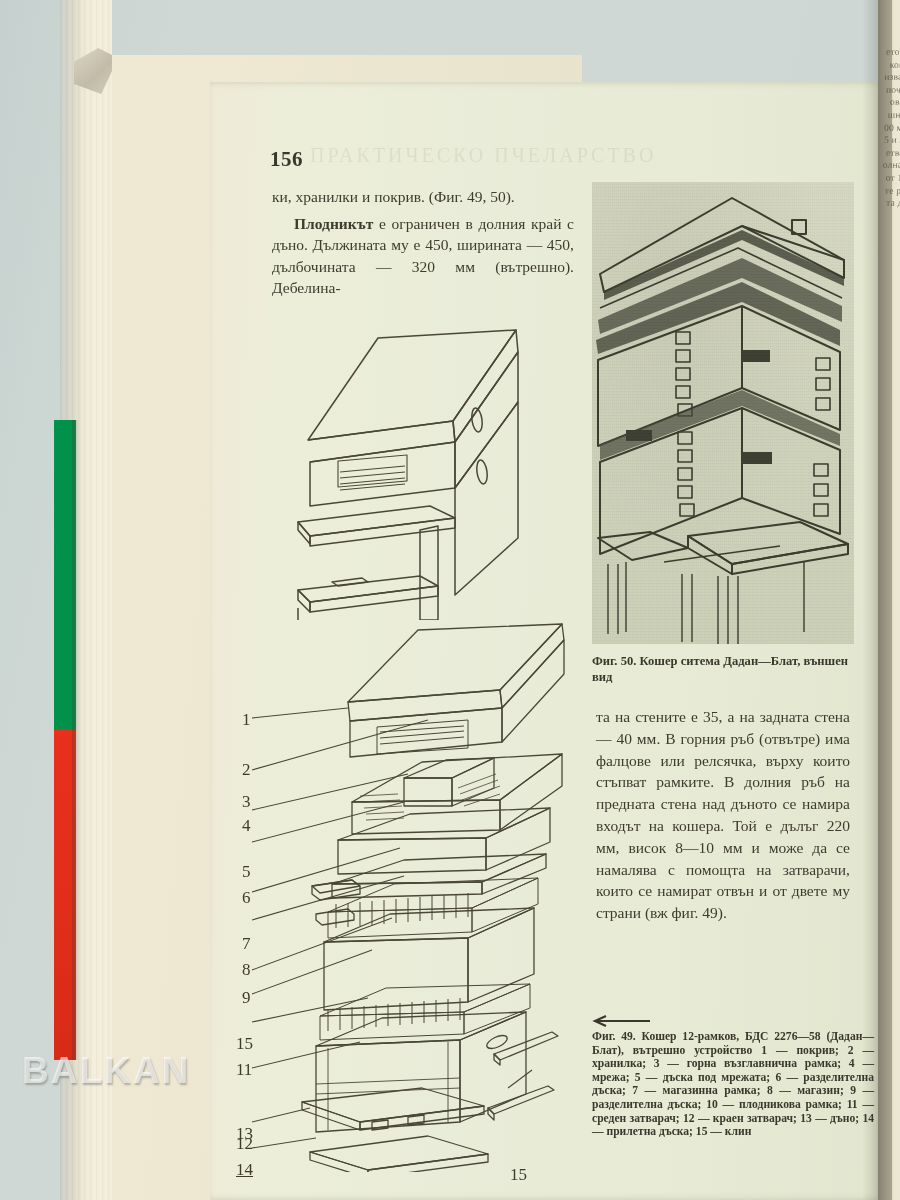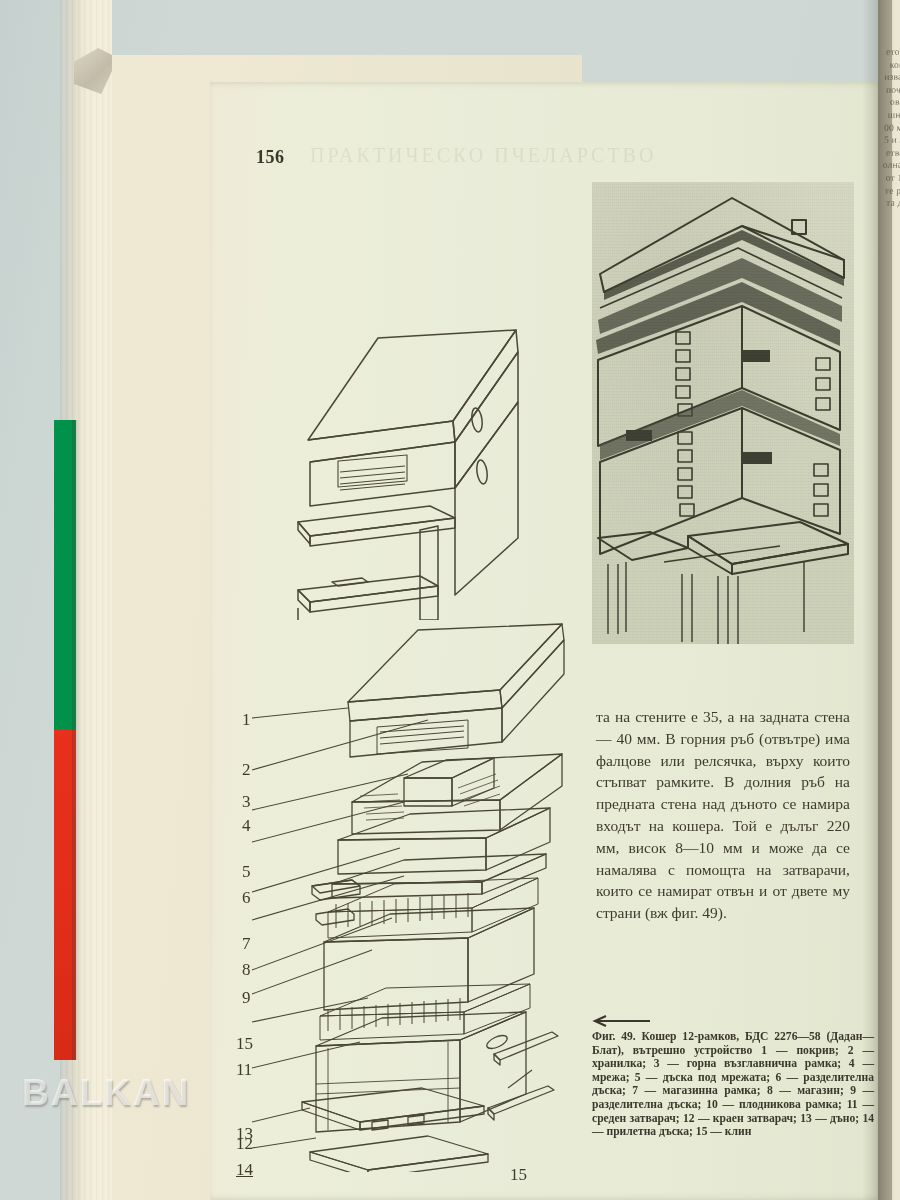--- a/index.html
+++ b/index.html
@@ -65,21 +65,21 @@
   #bookmark{position:absolute;left:-6px;top:420px;width:22px;height:640px;}
   #bm-green{position:absolute;left:0;top:0;width:22px;height:310px;background:#00924a;}
   #bm-red{position:absolute;left:0;top:310px;width:22px;height:330px;
      background:linear-gradient(180deg,#e8301c 0%,#e02d19 60%,#d72b17 100%);}
   #bm-shadow{position:absolute;left:18px;top:0;width:7px;height:640px;
      background:linear-gradient(90deg,rgba(70,66,52,.35),rgba(70,66,52,0));}
 
   
   #content{position:absolute;left:0;top:0;width:672px;height:1118px;color:#403d30;}
 
-  .folio{position:absolute;left:46px;top:65px;font-size:18px;font-weight:700;color:#3a382c;
+  .folio{position:absolute;left:60px;top:65px;font-size:21px;font-weight:700;color:#3a382c;
      font-family:"Liberation Serif",serif;letter-spacing:.5px;text-align:center;}
   .bleed{position:absolute;left:100px;top:62px;width:430px;height:24px;opacity:.14;
      font-size:20px;color:#8b8a6c;letter-spacing:3px;filter:blur(.6px);
      font-family:"Liberation Serif",serif;}
 
   
   .col-left{position:absolute;left:62px;top:104px;width:302px;
      font-size:15.5px;line-height:21.5px;text-align:justify;color:#3e3b2f;}
   .col-left p{margin:0;}
   .col-left p.indent{text-indent:22px;margin-top:5px;}
@@ -113,21 +113,21 @@
   .dia{position:absolute;}
   .dia svg{display:block;}
 
   
   .lbl{position:absolute;font-family:"Liberation Serif",serif;font-size:17px;color:#3d3a2e;font-weight:400;}
 
   
   #wm{position:absolute;left:8px;top:1044px;width:420px;height:140px;pointer-events:none;}
   #wm .balkan{position:absolute;left:14px;top:6px;font-family:"Liberation Sans",sans-serif;
     font-size:37px;font-weight:700;letter-spacing:2px;color:rgba(255,255,255,.60);
-    text-shadow:1px 2px 2px rgba(80,80,70,.38);margin-top:22px;}
+    text-shadow:1px 2px 2px rgba(80,80,70,.38);}
   #wm .auction{position:absolute;left:6px;top:30px;font-family:"Liberation Sans",sans-serif;
     font-size:85px;font-weight:700;letter-spacing:-1px;color:rgba(255,255,255,.55);
     text-shadow:2px 3px 3px rgba(80,80,70,.35);}
 
   
   #shadow-right{position:absolute;left:802px;top:0;width:30px;height:1200px;
     background:linear-gradient(90deg,rgba(60,58,45,0),rgba(60,58,45,.35));}
 </style>
 </head>
 <body>
@@ -148,20 +148,24 @@
     <div id="bm-red"></div>
     <div id="bm-shadow"></div>
   </div>
 
   <div id="rightpage">
     <div id="content">
 
       <div class="bleed">ПРАКТИЧЕСКО ПЧЕЛАРСТВО</div>
       <div class="folio">156</div>
 
+      <div class="col-left">
+        <p>ки, хранилки и покрив. (Фиг. 49, 50).</p>
+        <p class="indent"><b>Плодникът</b><span> е ограничен в долния край с дъно. Дължината му е 450, ширината — 450, дълбочината — 320 мм (вътрешно). Дебелина-</span></p>
+      </div>
 
       <div class="dia" style="left:60px;top:208px;">
         <svg width="310" height="330" viewBox="0 0 310 330">
           <g fill="none" stroke="#4a4738" stroke-width="1.5" stroke-linejoin="round">
 
             <path d="M38 150 L108 48 L246 40 L183 131 Z"></path>
             <path d="M183 131 L246 40 L248 62 L185 152 Z"></path>
             <path d="M38 150 L183 131 L185 152 L40 172"></path>
 
             <path d="M40 172 L185 152 L185 198 L40 216 Z"></path>
@@ -412,20 +416,21 @@
                   <path d="M136 394 L136 462"></path>
                 <path d="M146 394 L146 462"></path>
                 <path d="M212 380 L212 450"></path>
               </g>
             </g>
           </svg>
           <div class="grain"></div>
         </div>
       </div>
 
+      <div class="cap cap50">Фиг. 50. Кошер ситема Дадан—Блат, външен вид</div>
 
       <div class="col-right">
         <p>та на стените е  35, а на задната стена — 40 мм. В горния ръб (отвътре) има фалцове или релсячка, върху които стъпват рамките. В долния ръб на предната стена над дъното се намира входът на кошера. Той е дълъг 220 мм, висок 8—10 мм и може да се намалява с помощта на затварачи, които се намират отвън и от двете му страни (вж фиг. 49).</p>
       </div>
 
       <div class="arrow49">
         <svg width="60" height="14" viewBox="0 0 60 14">
           <g stroke="#3a382c" stroke-width="2.2" fill="none">
             <path d="M58 7 L4 7"></path>
               <path d="M14 2 L3 7 L14 12"></path>

